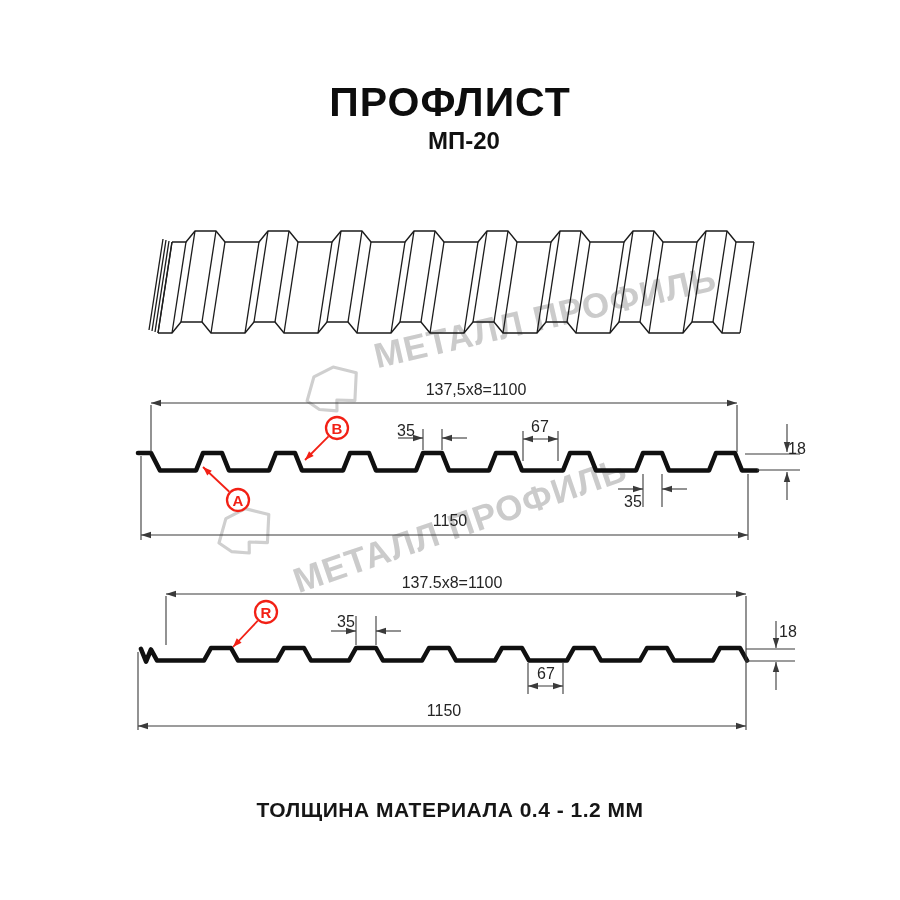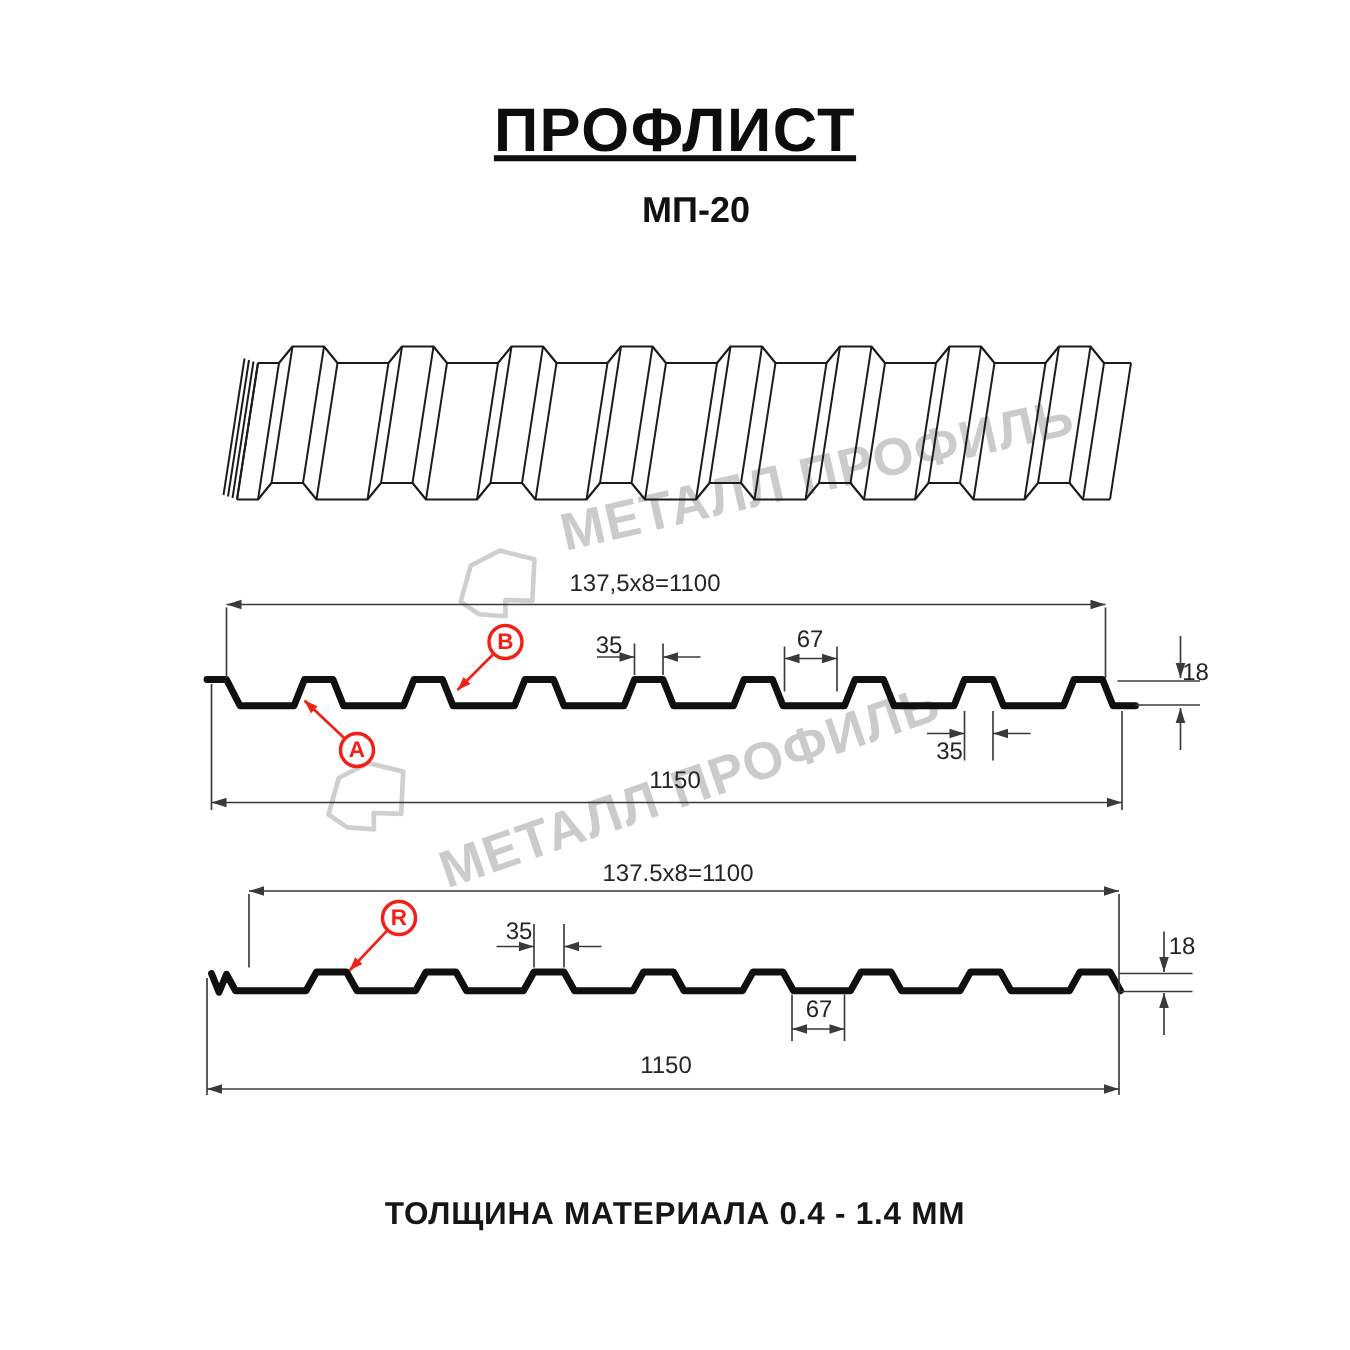--- a/index.html
+++ b/index.html
@@ -145,25 +145,25 @@
         <polygon points="305,460 309.03050865276333,451.3025865914055 313.6974134085945,455.96949134723667" fill="#f22015"></polygon>
         <circle cx="238" cy="500" r="11" fill="none" stroke="#f22015" stroke-width="2.3"></circle>
         <line x1="229.26892712577634" y1="491.767845575732" x2="203" y2="467" stroke="#f22015" stroke-width="1.8"></line>
         <polygon points="203,467 211.81214712234146,470.7730707777895 207.28446218899404,475.57516085861255" fill="#f22015"></polygon>
         <circle cx="266" cy="612" r="11" fill="none" stroke="#f22015" stroke-width="2.3"></circle>
         <line x1="257.767845575732" y1="620.7310728742236" x2="233" y2="647" stroke="#f22015" stroke-width="1.8"></line>
         <polygon points="233,647 236.7730707777895,638.1878528776585 241.57516085861252,642.715537811006" fill="#f22015"></polygon>
       </g>
     </svg>
 
-  <div class="lbl title" style="left:450px;top:87px;text-decoration:underline;">ПРОФЛИСТ</div>
+  <div class="lbl title" style="left:450px;top:102px;">ПРОФЛИСТ</div>
   <div class="lbl subtitle" style="left:450px;top:141px;margin-left:14px;">МП-20</div>
-  <div class="lbl footer" style="left:450px;top:810px;">ТОЛЩИНА МАТЕРИАЛА 0.4 - 1.4 ММ</div>
+  <div class="lbl footer" style="left:450px;top:810px;">ТОЛЩИНА МАТЕРИАЛА 0.4 - 1.2 ММ</div>
 
-  <div class="lbl" style="left:430px;top:390px;">137,5x8=1100</div>
+  <div class="lbl" style="left:476px;top:390px;">137,5x8=1100</div>
   <div class="lbl" style="left:406px;top:431px;">35</div>
   <div class="lbl" style="left:540px;top:427px;">67</div>
   <div class="lbl" style="left:797px;top:449px;">18</div>
   <div class="lbl" style="left:633px;top:502px;">35</div>
   <div class="lbl" style="left:450px;top:521px;">1150</div>
   <div class="lbl marker" style="left:238px;top:500px;">A</div>
   <div class="lbl marker" style="left:337px;top:428px;">B</div>
 
   <div class="lbl" style="left:452px;top:583px;">137.5x8=1100</div>
   <div class="lbl" style="left:346px;top:622px;">35</div>

